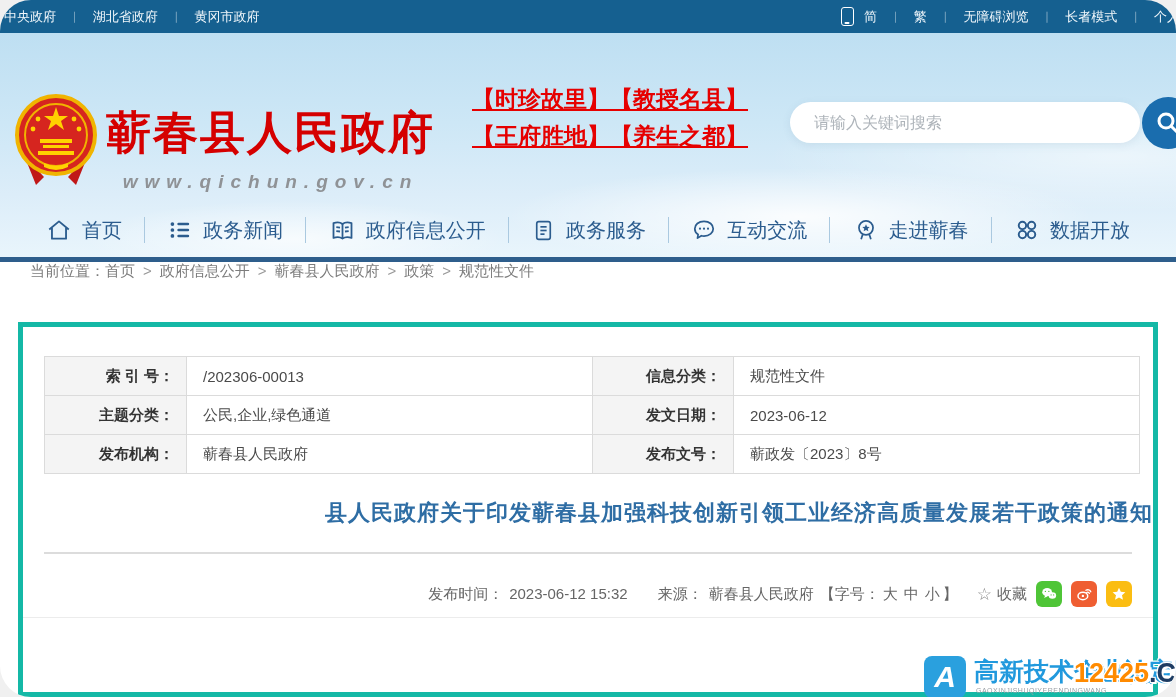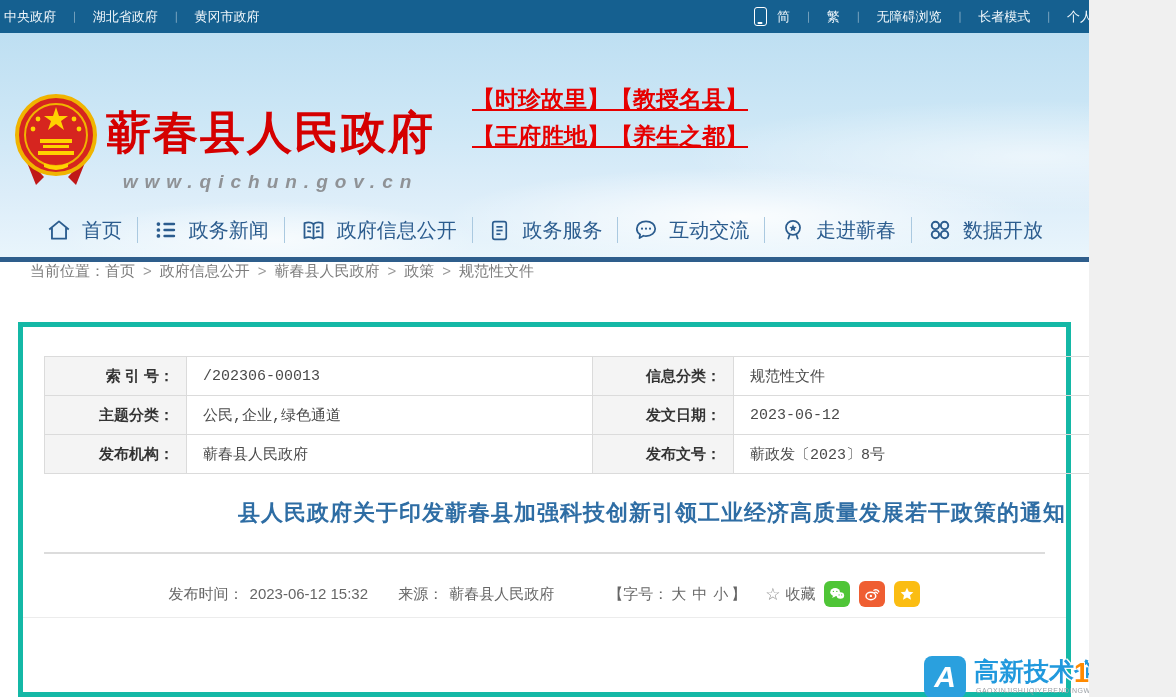--- a/index.html
+++ b/index.html
@@ -1,19 +1,19 @@
 <!DOCTYPE html>
 <html><head>
 <meta charset="utf-8">
 <style>
   * { margin:0; padding:0; box-sizing:border-box; }
   html,body { background:#f0f0f0; }
   #frame {
-    position:relative; width:1089px; height:697px; overflow:hidden;
-    background:#ffffff; font-family:"Liberation Sans","DejaVu Sans",sans-serif;
+    position:relative; width:1176px; height:697px; overflow:hidden;
+    background:#ffffff; font-family:"Liberation Sans","DejaVu Sans",sans-serif;border-radius:31px;
   }
   
   .topbar {
     height:33px; background:#156090; color:#f2f8fc; font-size:13px;
     display:flex; justify-content:space-between; align-items:center;
     padding:0 0 0 4px;
   }
   .topbar-left, .topbar-right { display:flex; align-items:center; white-space:nowrap; }
   .topbar-right { margin-right:-30px; }
   .topbar a-like, .tb-link { cursor:pointer; color:#f2f8fc; text-decoration:none; }
@@ -63,27 +63,27 @@
   .crumb-link { color:#7c7c7c; cursor:pointer; }
   .crumb-sep { margin:0 8px; color:#999; }
   
   .card { margin:0 18px; height:375px; background:#fff; border:5px solid #14b8a6;
     position:relative; }
   table.meta { border-collapse:collapse; table-layout:fixed; width:1096px;
     margin:29px 21px 0; }
   table.meta td { border:1px solid #dbdbdb; height:39px; font-size:15px; }
   td.lbl { width:142px; background:#f4f4f4; color:#333; font-weight:bold;
     text-align:right; padding-right:12px; }
-  td.val { padding-left:16px; color:#4a4a4a;font-family:Liberation Mono, monospace; }
+  td.val { padding-left:16px; color:#4a4a4a; }
   td.lbl2 { width:141px; }
   .art-title { margin-top:24px; text-align:right; font-size:22px; font-weight:bold;
     color:#2e6da4; letter-spacing:1px; }
   .title-divider { margin:24px 21px 0; border-top:2px solid #dcdcdc; }
-  .pub-row { margin:27px 21px 0; display:flex; justify-content:center;
-    align-items:center; font-size:15px; color:#666;gap:48px; }
+  .pub-row { margin:27px 21px 0; display:flex; justify-content:flex-end;
+    align-items:center; font-size:15px; color:#666; }
   .pub-left span { margin-right:6px; }
   .pub-src { margin-left:20px; }
   .pub-right { display:flex; align-items:center; gap:9px; }
   .fsize-group { color:#666; }
   .fsize-btn { cursor:pointer; margin:0 3px; }
   .fav { display:flex; align-items:center; gap:5px; cursor:pointer; color:#666; margin-left:10px; }
   .fav-star { font-size:17px; color:#8a8a8a; }
   .share-icon { width:26px; height:26px; border-radius:6px; display:flex;
     align-items:center; justify-content:center; cursor:pointer; }
   .share-wechat { background:#4fc537; }
@@ -156,20 +156,29 @@
     <div class="site-text">
       <div class="site-name">蕲春县人民政府</div>
       <div class="site-url">www.qichun.gov.cn</div>
     </div>
 
     <div class="slogans">
       <div>【时珍故里】【教授名县】</div>
       <div>【王府胜地】【养生之都】</div>
     </div>
 
+    <div class="search-wrap">
+      <input class="search-input" type="text" placeholder="请输入关键词搜索" style="">
+      <button class="search-btn">
+        <svg width="26" height="26" viewBox="0 0 26 26" style="margin-top:2px">
+          <circle cx="11" cy="11" r="7" fill="none" stroke="#ffffff" stroke-width="3"></circle>
+          <line x1="16.5" y1="16.5" x2="22" y2="22" stroke="#ffffff" stroke-width="3" stroke-linecap="round"></line>
+        </svg>
+      </button>
+    </div>
 
     <div class="nav">
       <div class="nav-item">
         <svg width="26" height="26" viewBox="0 0 24 24" fill="none" stroke="#2b5c8e" stroke-width="1.7" stroke-linejoin="round">
           <path d="M3 11.5 L12 4 L21 11.5"></path>
             <path d="M5.5 10 V20 H18.5 V10"></path>
         </svg>
         <span>首页</span>
       </div>
       <div class="nav-sep"></div>

